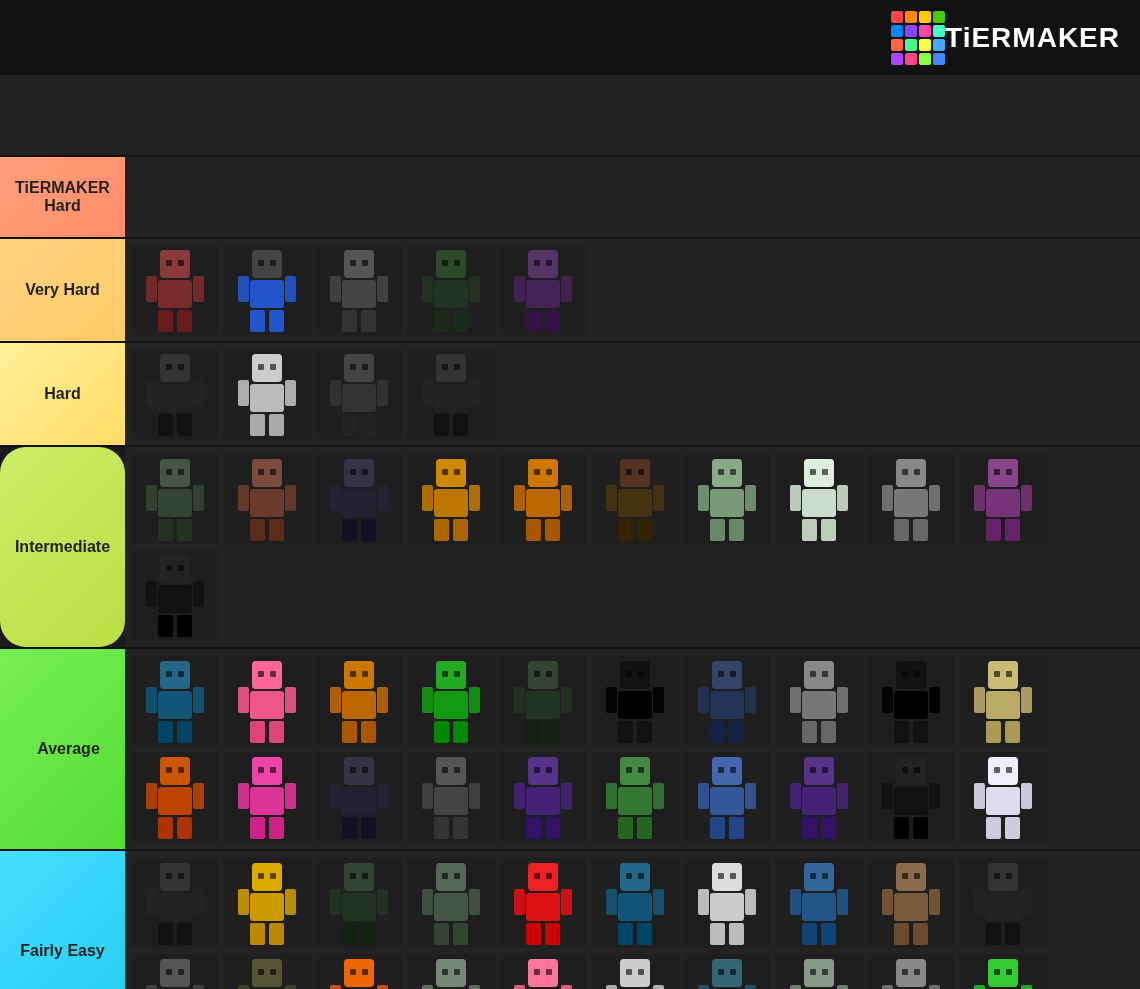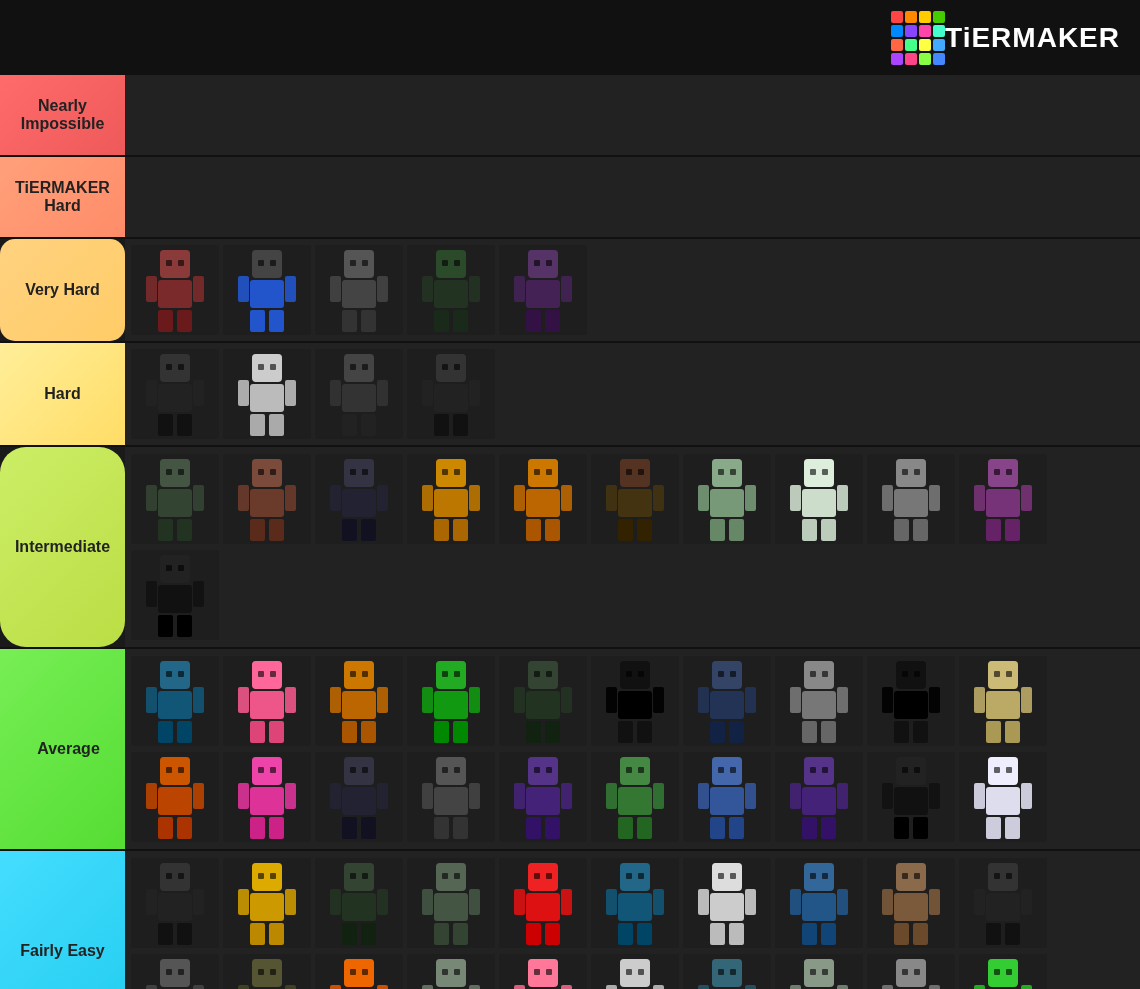--- a/index.html
+++ b/index.html
@@ -108,31 +108,29 @@
         <div class="logo-cell" style="background:#ff4488;"></div>
         <div class="logo-cell" style="background:#88ff44;"></div>
         <div class="logo-cell" style="background:#4488ff;"></div>
       </div>
       <div class="logo-text">TiERMAKER</div>
     </div>
   </div>
 
   <div id="tier-rows">
       <div class="tier-row">
-        <div class="tier-label" style="background: linear-gradient(135deg, rgb(255, 107, 107), rgb(238, 90, 90)); color: rgb(34, 34, 34); white-space: pre-line;">Nearly
-Impossible</div>
         <div class="tier-content" style="min-height: 80px;"></div>
       </div>
       <div class="tier-row">
         <div class="tier-label" style="background: linear-gradient(135deg, rgb(255, 160, 122), rgb(255, 140, 105)); color: rgb(34, 34, 34); white-space: pre-line;">TiERMAKER
 Hard</div>
         <div class="tier-content" style="min-height: 80px;"></div>
       </div>
       <div class="tier-row">
-        <div class="tier-label" style="background: linear-gradient(135deg, rgb(255, 210, 128), rgb(255, 204, 102)); color: rgb(34, 34, 34); white-space: pre-line; border-radius: 15px;">Very Hard</div>
+        <div class="tier-label" style="background: linear-gradient(135deg, rgb(255, 210, 128), rgb(255, 204, 102)); color: rgb(34, 34, 34); white-space: pre-line;">Very Hard</div>
         <div class="tier-content" style="min-height: 100px;">
           <div class="character" style="width: 88px; height: 90px; background: rgb(30, 30, 30); border-radius: 3px; overflow: hidden; display: flex; align-items: center; justify-content: center;">
             <svg width="70" height="85" viewBox="0 0 70 85" xmlns="http://www.w3.org/2000/svg">
 
     <rect x="6" y="28" width="11" height="26" rx="2" fill="#7a2a2a" opacity="0.9"></rect>
 
     <rect x="53" y="28" width="11" height="26" rx="2" fill="#7a2a2a" opacity="0.9"></rect>
 
     <rect x="20" y="2" width="30" height="28" rx="4" fill="#8b3a3a"></rect>
 

